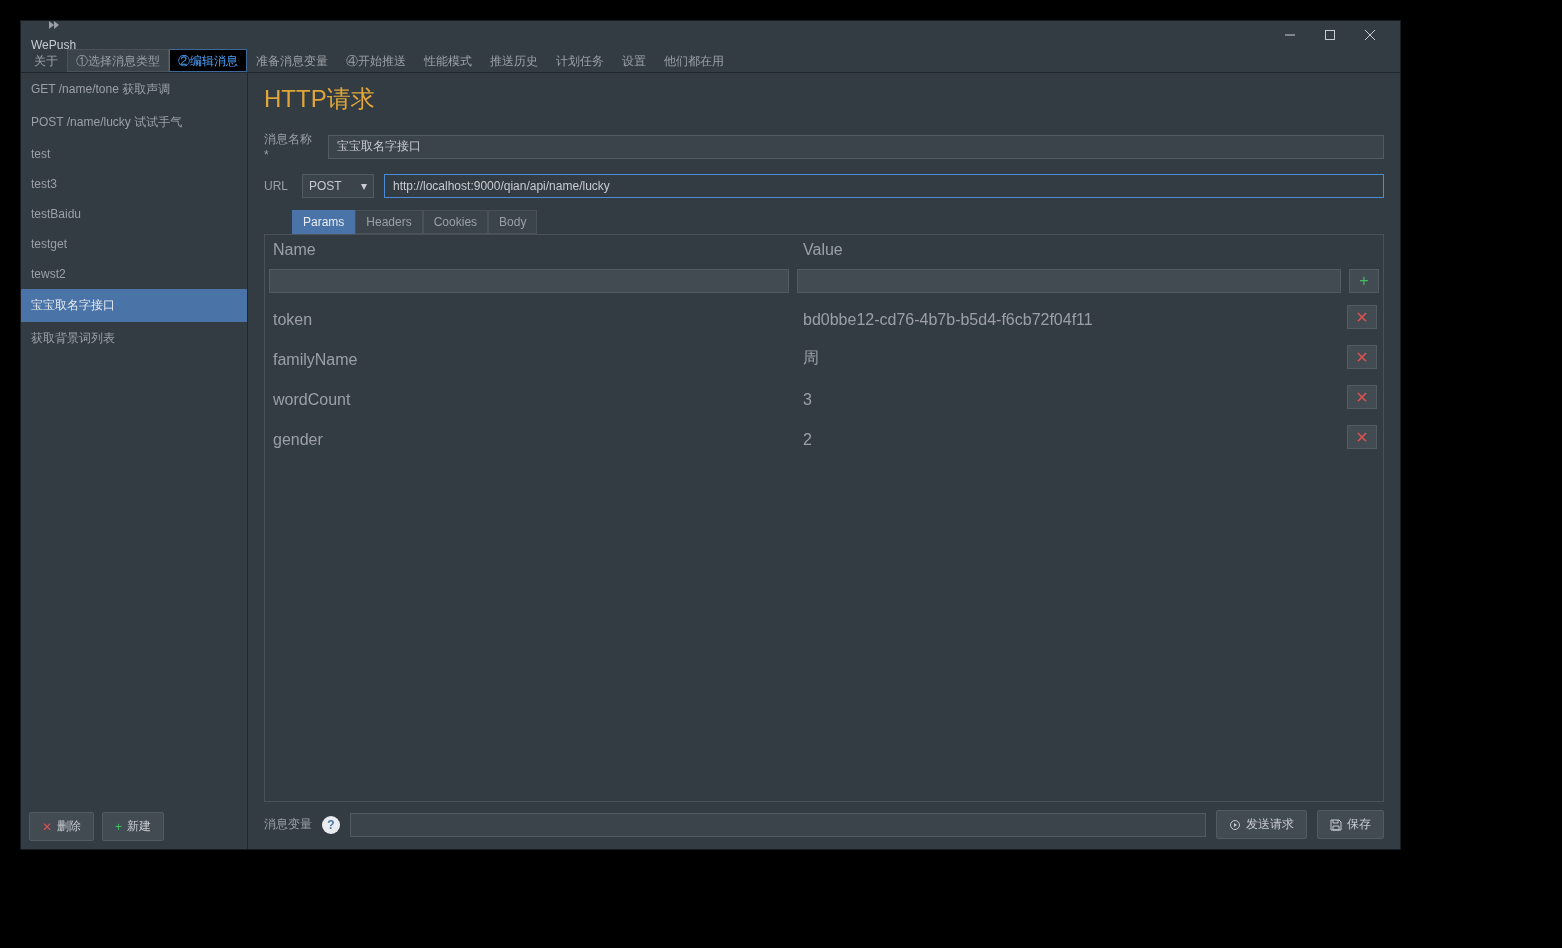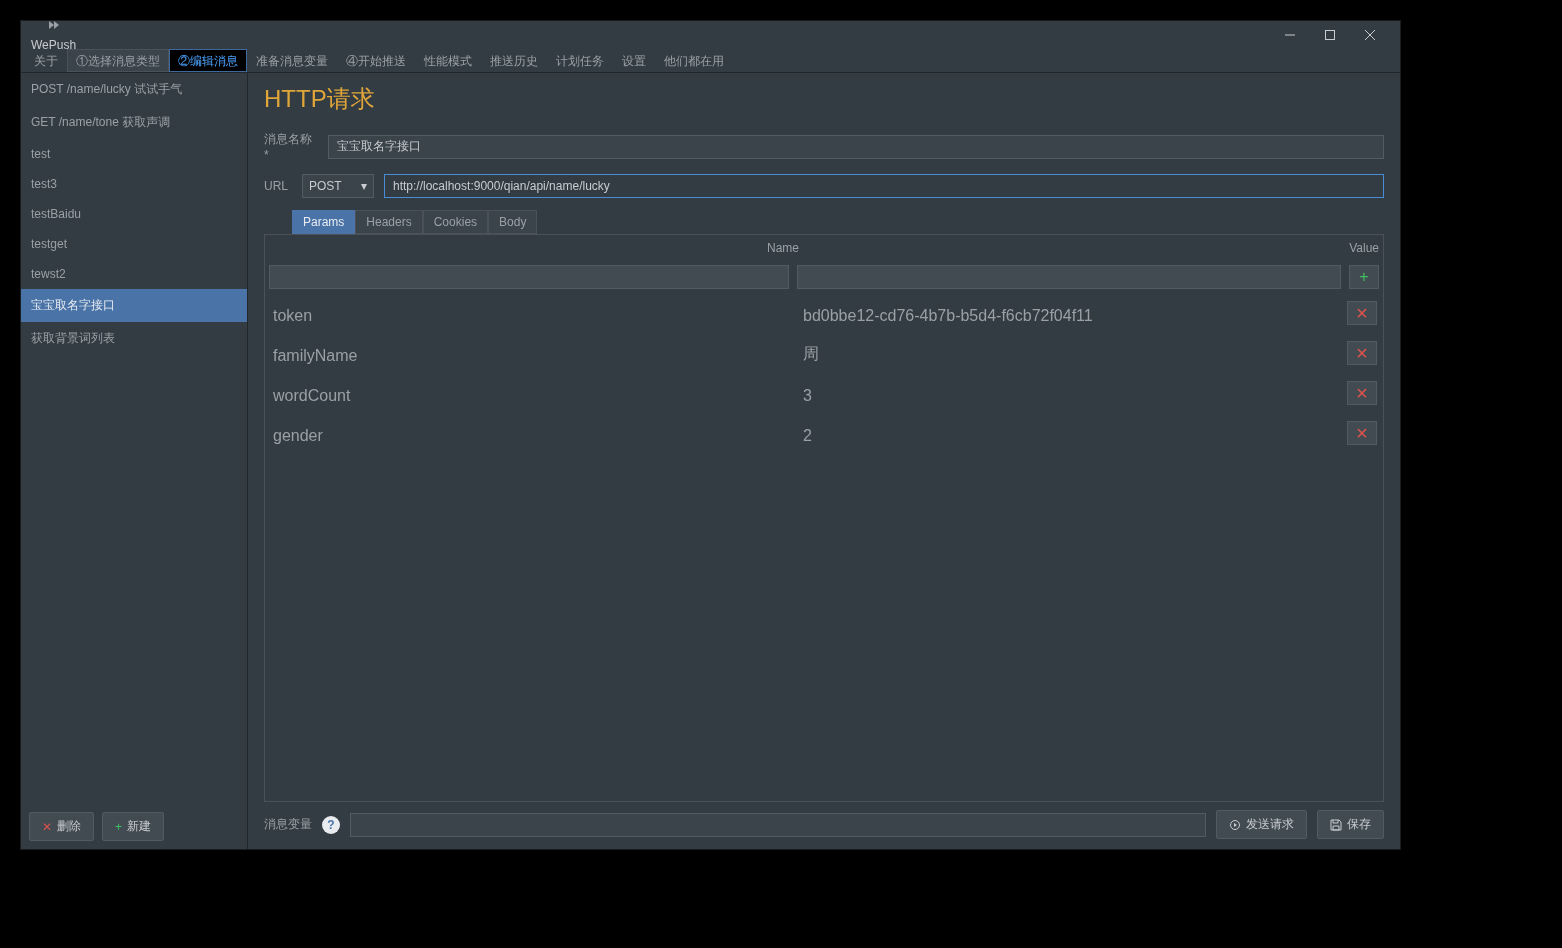--- a/index.html
+++ b/index.html
@@ -174,22 +174,21 @@
   .params-box {
     flex: 1;
     border: 1px solid #4a5158;
     overflow-y: auto;
     background: #343c43;
   }
   .params-header {
     display: flex;
     padding: 6px 4px;
     color: #9aa0a6;
-    font-size: 12px;
-    text-align: right;
+    font-size: 16px;
   }
   .col-name { width: 530px; padding-left: 4px; }
   .col-value { flex: 1; padding-left: 4px; }
   .params-input-row {
     display: flex;
     gap: 8px;
     padding: 4px;
     align-items: center;
   }
   .params-input-row input {
@@ -295,22 +294,22 @@
       <div class="menu-item">性能模式</div>
       <div class="menu-item">推送历史</div>
       <div class="menu-item">计划任务</div>
       <div class="menu-item">设置</div>
       <div class="menu-item">他们都在用</div>
     </div>
 
   <div class="main">
     <div class="sidebar">
       <div class="sidebar-list" id="sidebar-list">
+          <div class="sidebar-item">GET /name/tone 获取声调</div>
           <div class="sidebar-item">POST /name/lucky 试试手气</div>
-          <div class="sidebar-item">GET /name/tone 获取声调</div>
           <div class="sidebar-item">test</div>
           <div class="sidebar-item">test3</div>
           <div class="sidebar-item">testBaidu</div>
           <div class="sidebar-item">testget</div>
           <div class="sidebar-item">tewst2</div>
           <div class="sidebar-item selected">宝宝取名字接口</div>
           <div class="sidebar-item">获取背景词列表</div>
         </div>
       <div class="sidebar-footer">
         <button class="btn">

